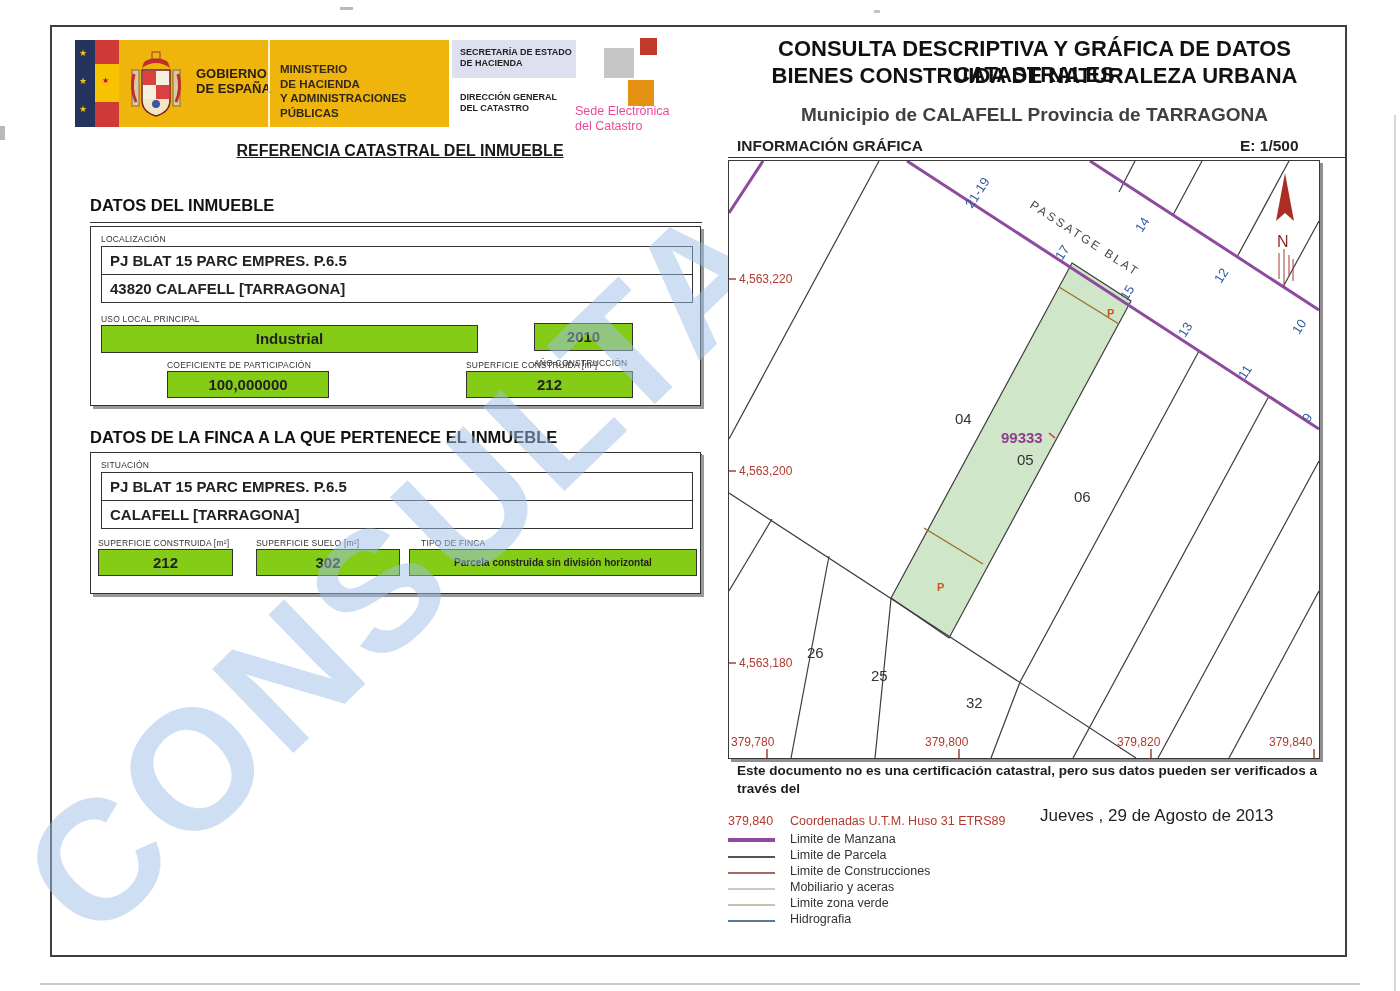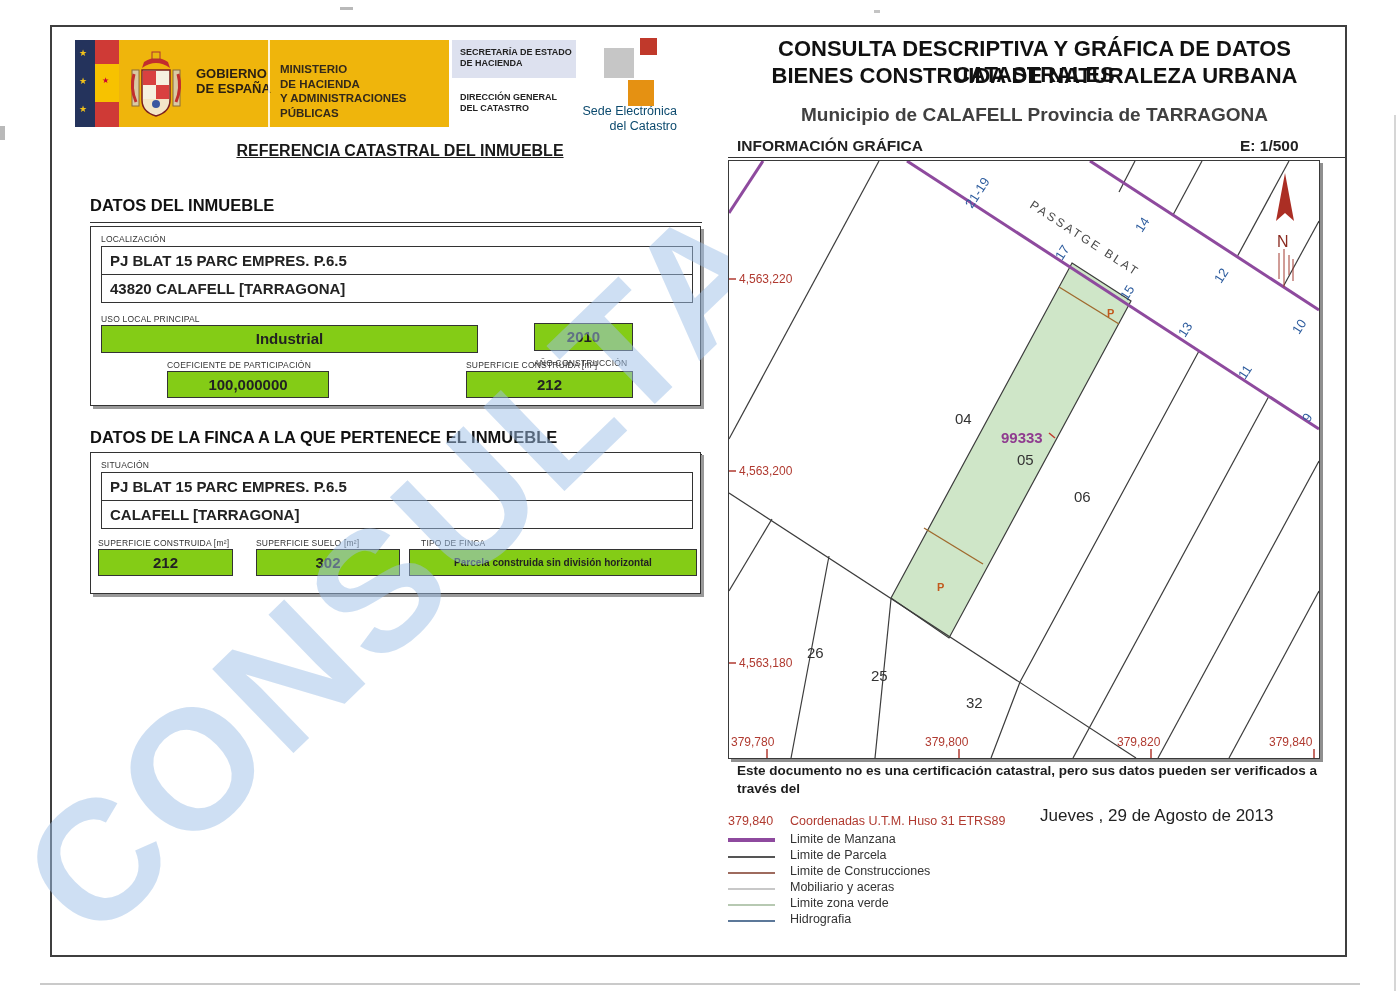--- a/index.html
+++ b/index.html
@@ -17,21 +17,21 @@
   .fs-r2{position:absolute;top:62px;left:0;right:0;height:25px;background:#cf3a36;}
   .fs-y span{position:absolute;left:7px;top:12px;font-size:8px;color:#c03;}
   .yellow-box{left:119px;top:40px;width:330px;height:87px;background:#efb50c;}
   .gov-text{left:196px;top:66px;width:80px;font-size:13px;font-weight:bold;color:#2b2013;line-height:15px;}
   .vdivider{left:268px;top:40px;width:2px;height:87px;background:rgba(255,255,255,.85);}
   .min-text{left:280px;top:62px;width:168px;font-size:11.5px;font-weight:bold;color:#33291a;line-height:14.5px;}
   .lavender{left:452px;top:40px;width:124px;height:38px;background:#dde1ef;}
   .lavender div{padding:7px 0 0 8px;font-size:9px;font-weight:bold;color:#222;line-height:11px;}
   .dg-text{left:460px;top:92px;width:120px;font-size:9px;font-weight:bold;color:#222;line-height:11px;}
   .sq{position:absolute;}
-  .sede-text{left:557px;top:104px;width:120px;text-align:right;font-size:12.5px;color:#0c4a6e;line-height:15px;}
+  .sede-text{left:575px;top:104px;width:120px;text-align:left;font-size:12.5px;color:#ec4899;line-height:15px;}
 
   
   .ref-title{left:200px;top:142px;width:400px;text-align:center;font-size:16px;font-weight:bold;
              text-decoration:underline;color:#1a1a1a;}
   .ref-box{left:222px;top:162px;width:352px;height:27px;border:2px solid #222;background:#fff;
            box-shadow:3px 3px 0 #9a9a9a;text-align:center;font-size:16px;font-weight:bold;line-height:27px;}
   .sec-heading{font-size:16.5px;font-weight:bold;color:#111;border-bottom:1.5px solid #333;
                width:612px;padding-bottom:7px;}
   .big-box{width:609px;border:1.5px solid #333;background:#fff;box-shadow:3px 3px 0 #999;}
   .tiny-label{position:absolute;font-size:8.5px;color:#333;letter-spacing:.2px;}

